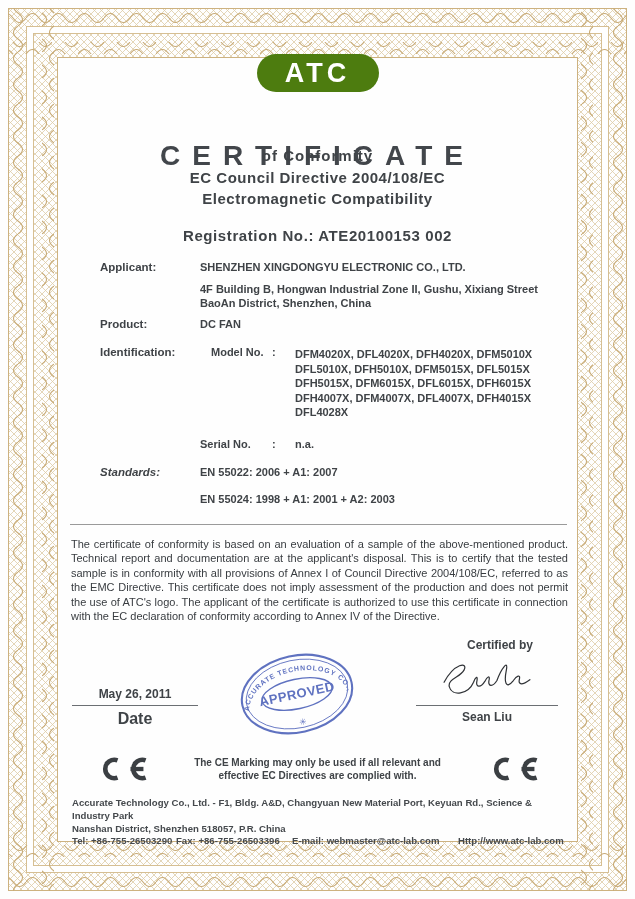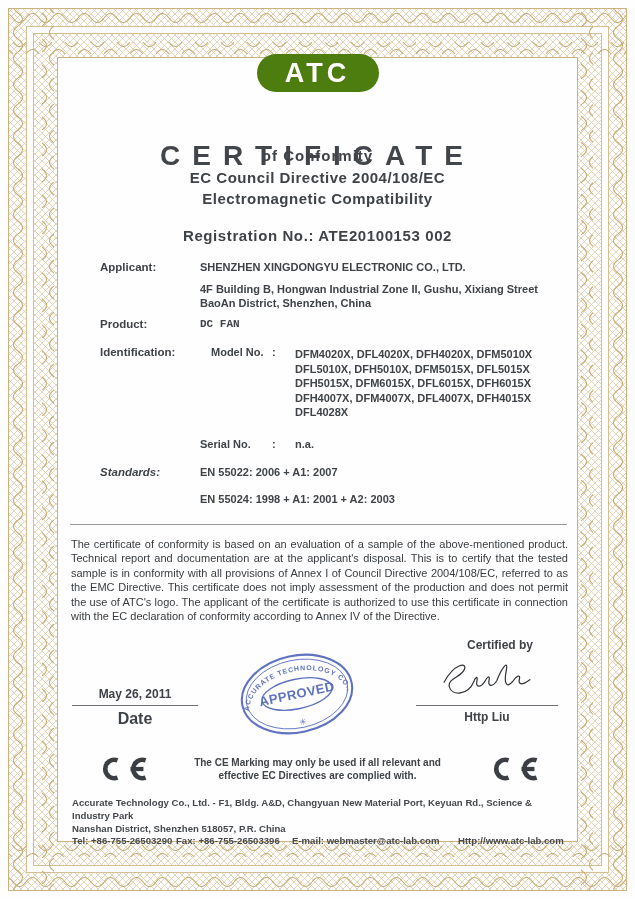--- a/index.html
+++ b/index.html
@@ -92,21 +92,21 @@
   <span>Registration No.:</span>
   <span>ATE20100153 002</span>
 </div>
 
 <div class="abs lbl" style="top:261px;left:100px;">Applicant:</div>
 <div class="abs val" style="top:261px;left:200px;">SHENZHEN XINGDONGYU ELECTRONIC CO., LTD.</div>
 <div class="abs val" style="top:283px;left:200px;">4F Building B, Hongwan Industrial Zone II, Gushu, Xixiang Street</div>
 <div class="abs val" style="top:297px;left:200px;">BaoAn District, Shenzhen, China</div>
 
 <div class="abs lbl" style="top:318px;left:100px;">Product:</div>
-<div class="abs val" style="top:318px;left:200px;font-family:Liberation Mono, monospace;">DC FAN</div>
+<div class="abs val" style="top:318px;left:200px;">DC FAN</div>
 
 <div class="abs lbl" style="top:346px;left:100px;">Identification:</div>
 <div class="abs val" style="top:346px;left:200px;padding-left:11px;">Model No.</div>
 <div class="abs val" style="top:346px;left:272px;">:</div>
 <div class="abs val models" style="top:347px;left:295px;">
   <div>DFM4020X, DFL4020X, DFH4020X, DFM5010X</div>
   <div>DFL5010X, DFH5010X, DFM5015X, DFL5015X</div>
   <div>DFH5015X, DFM6015X, DFL6015X, DFH6015X</div>
   <div>DFH4007X, DFM4007X, DFL4007X, DFH4015X</div>
   <div>DFL4028X</div>
@@ -135,21 +135,21 @@
     </text>
     <text x="70" y="55" text-anchor="middle" font-size="15" font-weight="700" letter-spacing="0.5" fill="#4a5fb8">APPROVED</text>
     <text x="70" y="86" text-anchor="middle" font-size="10" fill="#4a5fb8">✳</text>
   </svg>
 </div>
 
 <svg class="abs sig-svg" viewBox="0 0 150 60" xmlns="http://www.w3.org/2000/svg">
   <path d="M22 28 C34 6 50 4 45 14 C41 22 26 24 28 33 C31 45 50 42 56 28 C58 22 61 20 60 26 C58 34 64 35 69 27 C72 21 75 20 74 25 C72 33 78 34 83 26 C88 12 96 2 94 13 C91 28 93 37 102 26 C106 20 110 19 109 24 C107 32 113 31 121 25" fill="none" stroke="#2f3236" stroke-width="1.4" stroke-linecap="round"></path>
 </svg>
 <div class="abs sig-line"></div>
-<div class="abs sig-name">Http Liu</div>
+<div class="abs sig-name">Sean Liu</div>
 
 <div class="abs date-value">May 26, 2011</div>
 <div class="abs date-line"></div>
 <div class="abs date-label">Date</div>
 
 <svg class="abs ce-left" width="54" height="42" viewBox="0 0 100 44" xmlns="http://www.w3.org/2000/svg">
   <path d="M38 6 A17 17 0 1 0 38 38" fill="none" stroke="#3b3f43" stroke-width="8.5"></path>
   <path d="M90 6 A17 17 0 1 0 90 38" fill="none" stroke="#3b3f43" stroke-width="8.5"></path>
   <path d="M62 22 H86" fill="none" stroke="#3b3f43" stroke-width="8"></path>
 </svg>

